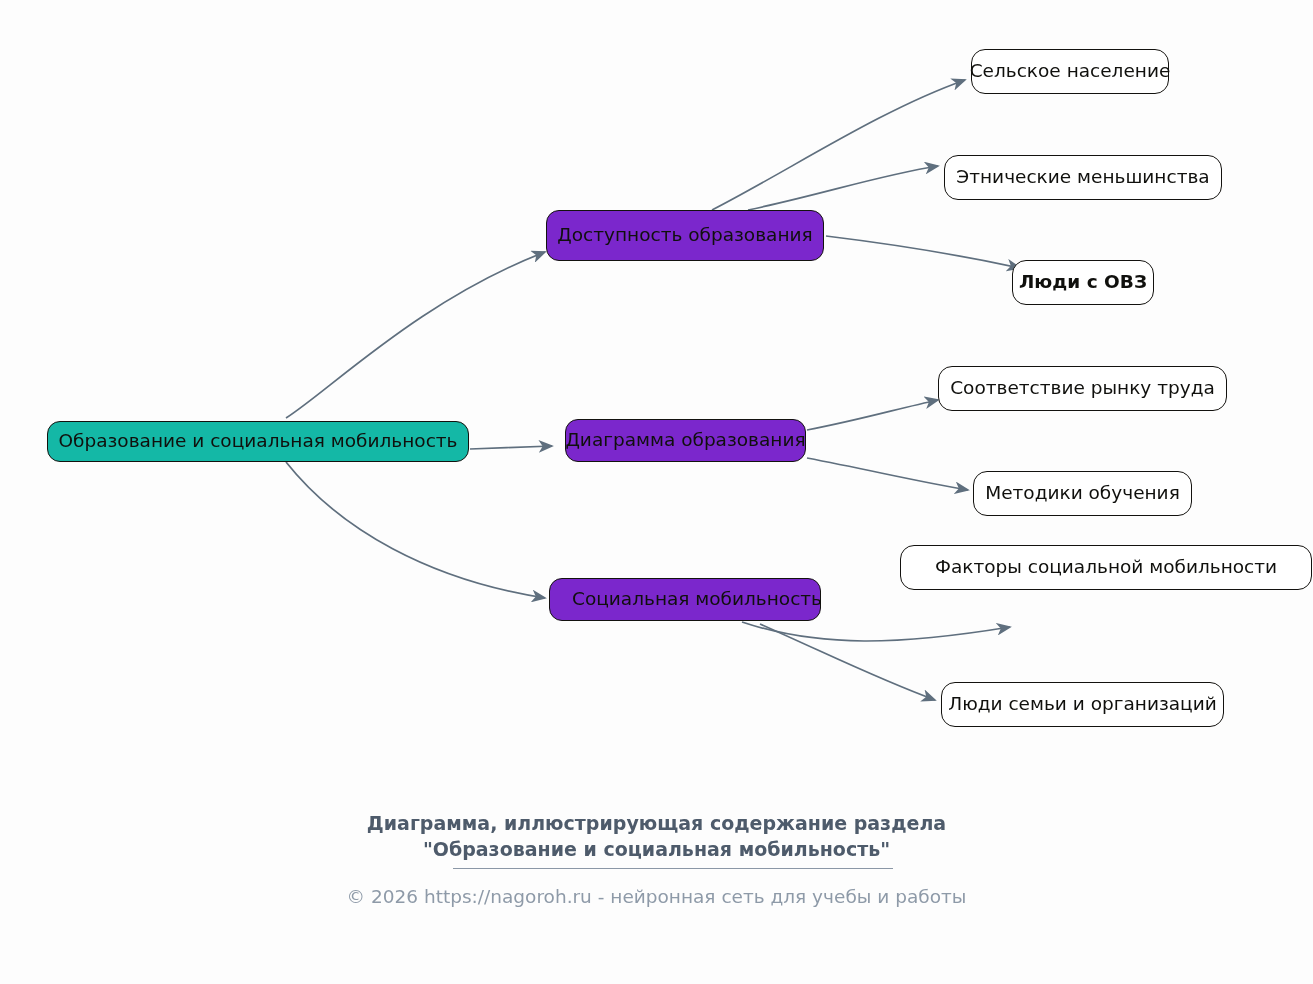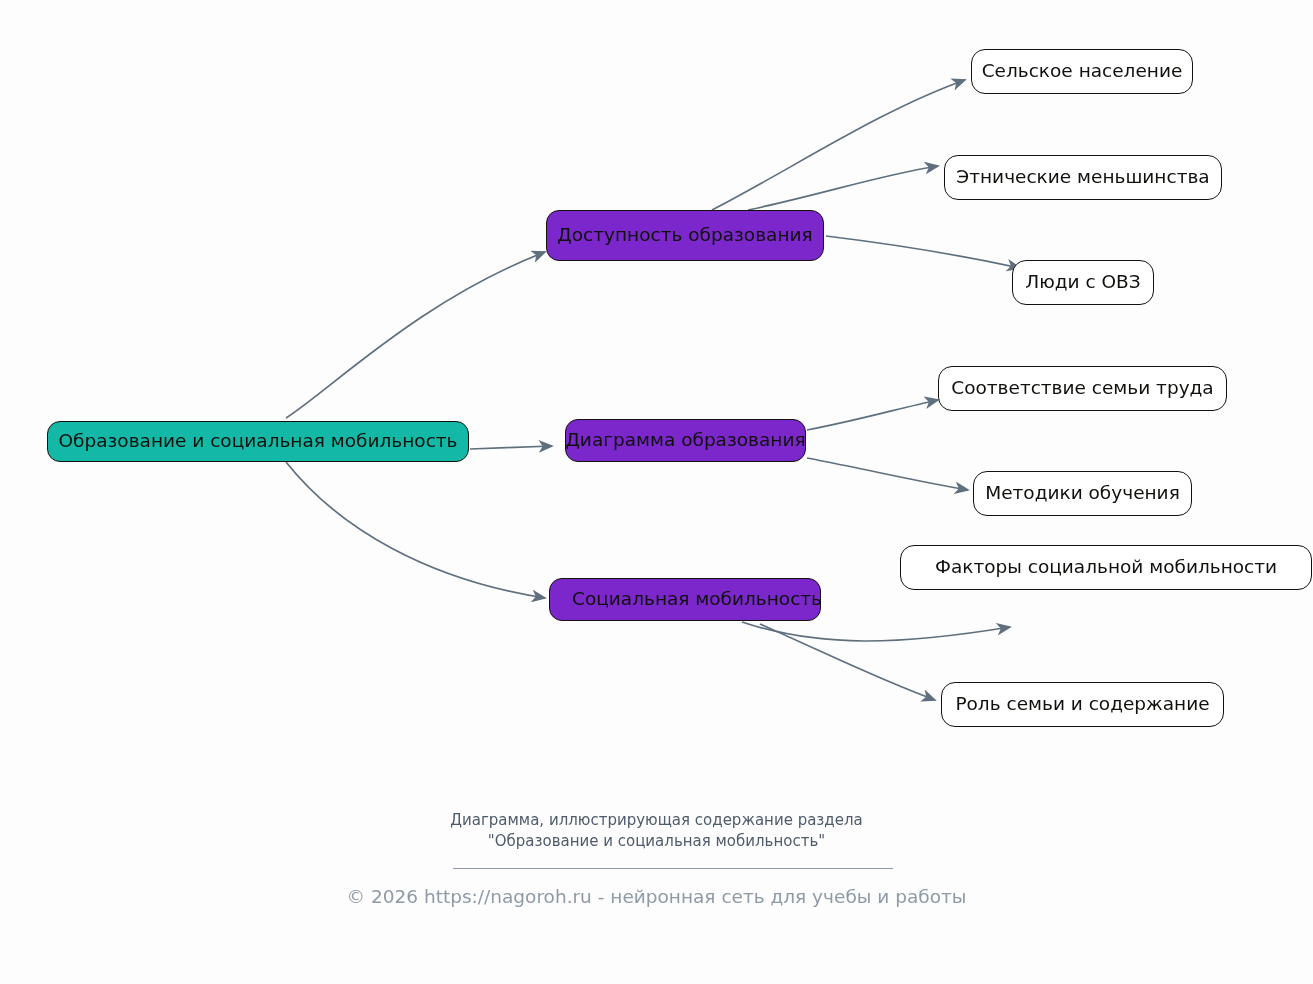--- a/index.html
+++ b/index.html
@@ -63,22 +63,22 @@
     color: #10100d;
     font-size: 18.5px;
   }
   .caption {
     position: absolute;
     left: 0;
     top: 810px;
     width: 1313px;
     text-align: center;
     color: #4e5b6b;
-    font-weight: normal;
-    font-size: 15px;
+    font-weight: bold;
+    font-size: 19px;
     line-height: 1.38;
     font-family: "DejaVu Sans", sans-serif;
   }
   .caption .line2 {
     display: block;
   }
   .divider {
     position: absolute;
     left: 453px;
     top: 868px;
@@ -135,46 +135,46 @@
   </div>
 
   <div class="node branch" style="left:565px; top:419px; width:241px; height:43px;">
     <span class="node-label">Диаграмма образования</span>
   </div>
 
   <div class="node branch" style="left:549px; top:578px; width:272px; height:43px;padding-left:24px;">
     <span class="node-label">Социальная мобильность</span>
   </div>
 
-  <div class="node leaf" style="left:971px; top:49px; width:222px; height:45px;">
+  <div class="node leaf" style="left:971px; top:49px; width:198px; height:45px;">
     <span class="node-label">Сельское население</span>
   </div>
 
   <div class="node leaf" style="left:944px; top:155px; width:278px; height:45px;">
     <span class="node-label">Этнические меньшинства</span>
   </div>
 
-  <div class="node leaf" style="left:1012px; top:260px; width:142px; height:45px;">
+  <div class="node leaf" style="left:1012px; top:260px; width:142px; height:45px;font-weight:bold;">
     <span class="node-label">Люди с ОВЗ</span>
   </div>
 
   <div class="node leaf" style="left:938px; top:366px; width:289px; height:45px;">
-    <span class="node-label">Соответствие семьи труда</span>
+    <span class="node-label">Соответствие рынку труда</span>
   </div>
 
   <div class="node leaf" style="left:973px; top:471px; width:219px; height:45px;">
     <span class="node-label">Методики обучения</span>
   </div>
 
   <div class="node leaf" style="left:900px; top:545px; width:412px; height:45px;">
     <span class="node-label">Факторы социальной мобильности</span>
   </div>
 
   <div class="node leaf" style="left:941px; top:682px; width:283px; height:45px;">
-    <span class="node-label">Роль семьи и содержание</span>
+    <span class="node-label">Люди семьи и организаций</span>
   </div>
 
   <div class="caption">
     <span>Диаграмма, иллюстрирующая содержание раздела</span>
     <span class="line2">"Образование и социальная мобильность"</span>
   </div>
 
   <div class="divider"></div>
 
   <div class="footer">© 2026 https://nagoroh.ru - нейронная сеть для учебы и работы</div>

